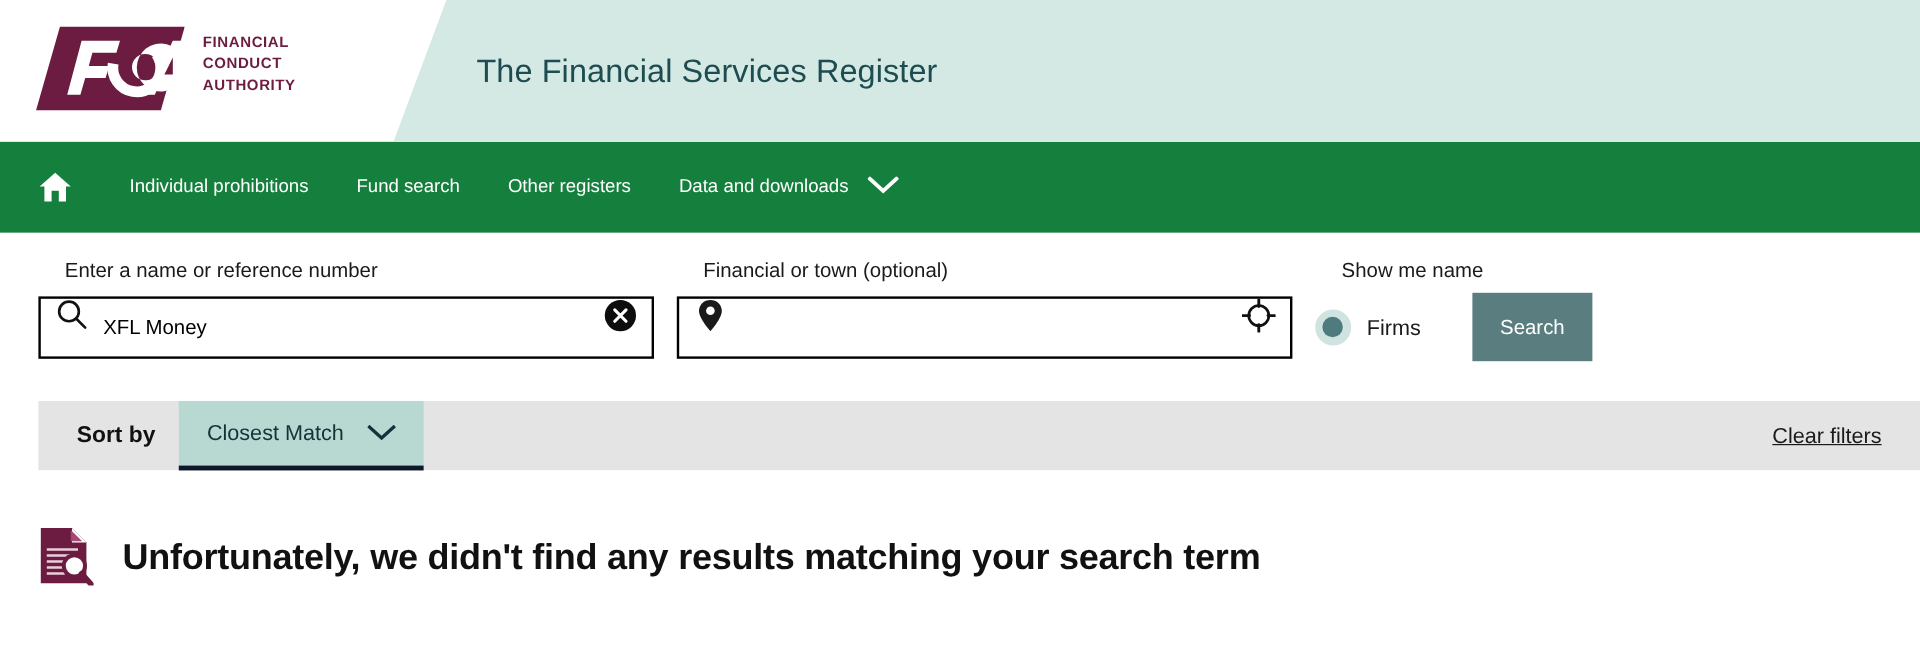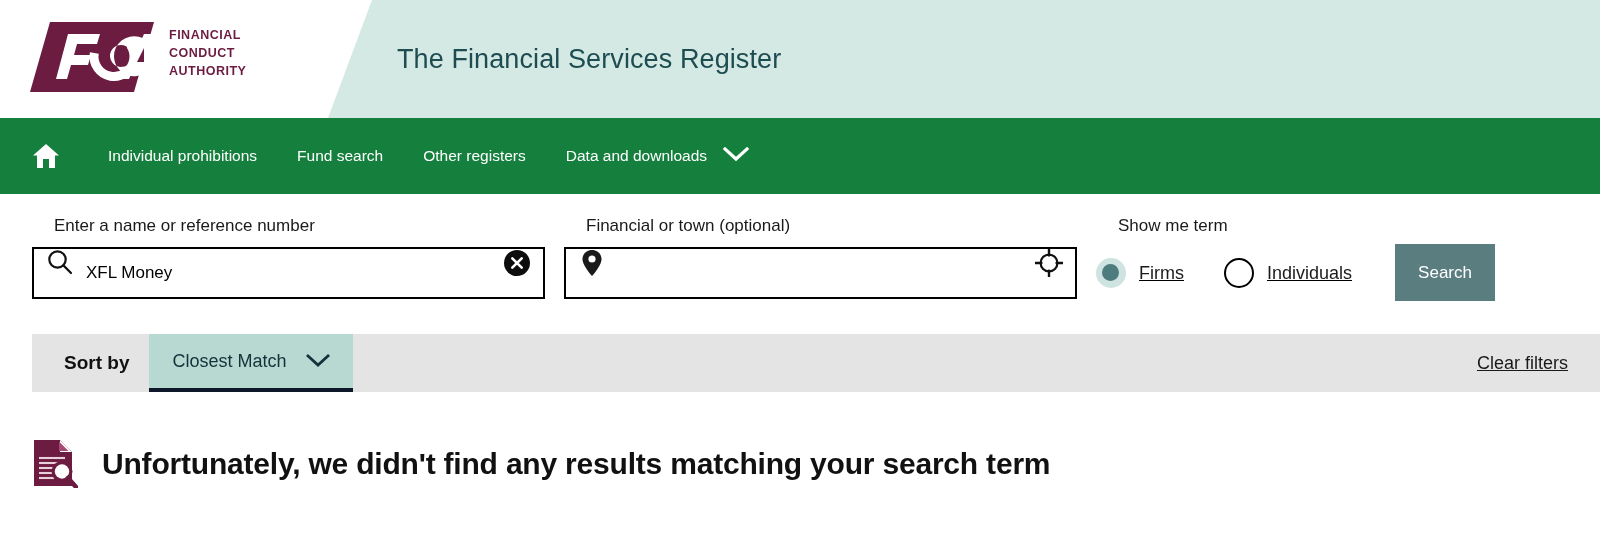--- a/index.html
+++ b/index.html
@@ -155,21 +155,20 @@
   .show-row {
     display: flex;
     align-items: center;
     height: 52px;
   }
   .radio-opt {
     display: flex;
     align-items: center;
     cursor: pointer;
     margin-right: 40px;
-    text-decoration: underline;
   }
   .radio-opt:last-of-type { margin-right: 0; }
   .radio-dot {
     width: 30px; height: 30px;
     border-radius: 50%;
     border: 2.5px solid #000;
     background: #fff;
     flex: none;
     position: relative;
   }
@@ -354,29 +353,25 @@
         <span class="input-trail">
           <svg width="28" height="28" viewBox="0 0 28 28">
             <circle cx="14" cy="14" r="8.4" fill="none" stroke="#111" stroke-width="2.2"></circle>
             <path d="M14 0.5 L14 6.4 M14 21.6 L14 27.5 M0.5 14 L6.4 14 M21.6 14 L27.5 14" stroke="#111" stroke-width="2.4" stroke-linecap="round"></path>
           </svg>
         </span>
       </div>
     </div>
 
     <div class="field-show">
-      <label class="fld-label">Show me term</label>
+      <label class="fld-label">Show me name</label>
       <div class="show-row">
         <div class="radio-opt">
           <span class="radio-dot on"></span>
           <span class="radio-label">Firms</span>
-        </div>
-        <div class="radio-opt">
-          <span class="radio-dot"></span>
-          <span class="radio-label">Individuals</span>
         </div>
         <button class="search-btn">Search</button>
       </div>
     </div>
 
   </div>
 </div>
 
 <div class="sortbar">
   <div class="sort-label">Sort by</div>

